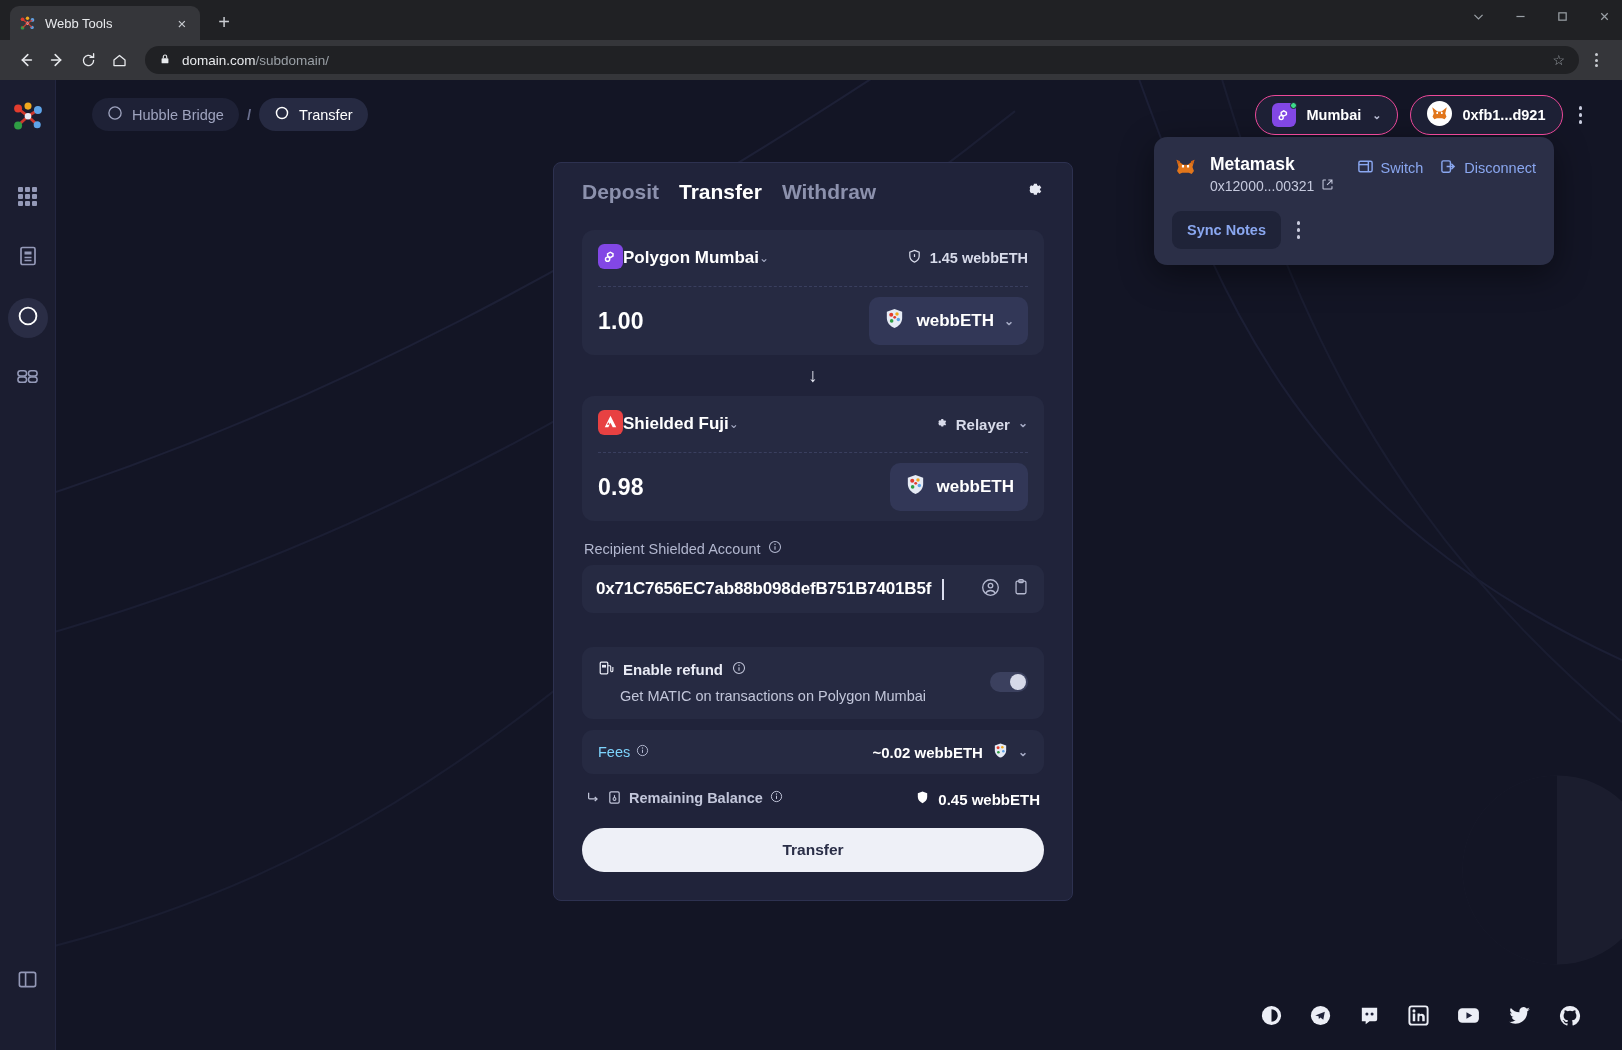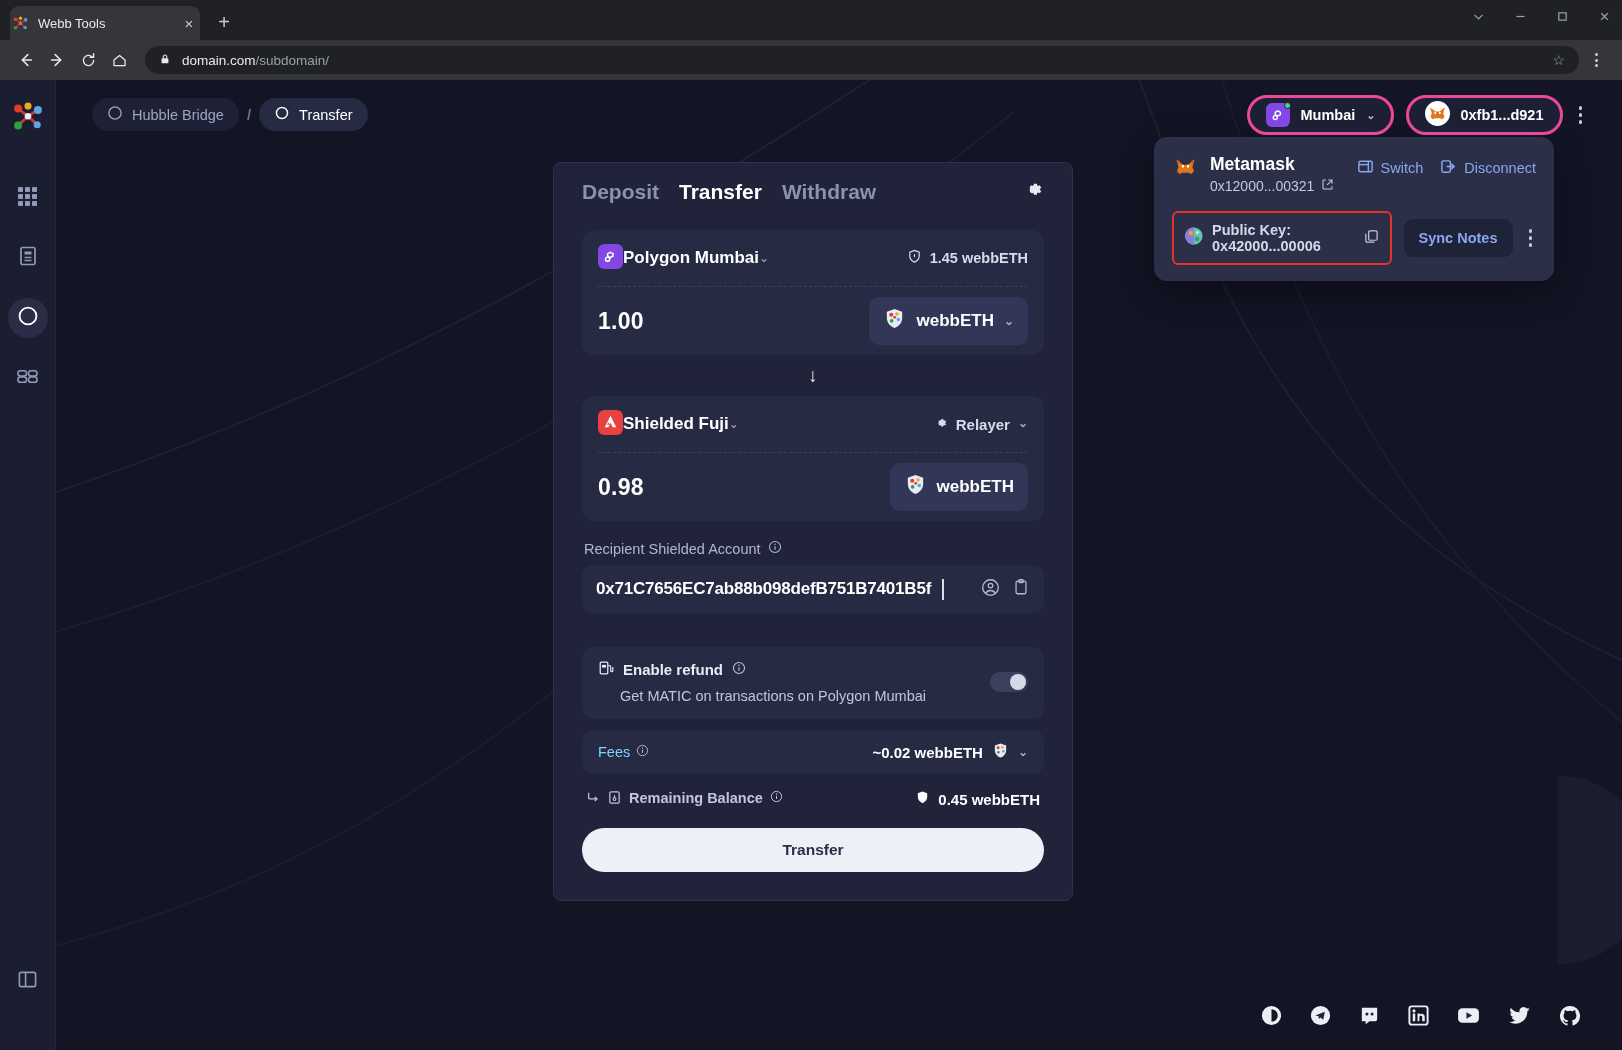--- a/index.html
+++ b/index.html
@@ -12,21 +12,21 @@
 
   
   .browser { width: 1622px; height: 1050px; display: flex; flex-direction: column; }
 
   .tabstrip {
     height: 40px; background: #202124; display: flex; align-items: flex-end;
     padding-left: 10px; position: relative; flex: none;
   }
   .tab {
     height: 34px; min-width: 190px; background: #35363a; border-radius: 9px 9px 0 0;
-    display: flex; align-items: center; gap: 9px; padding: 0 2px; color: #e8eaed;
+    display: flex; align-items: center; gap: 9px; padding: 0 9px; color: #e8eaed;
     font-size: 13px;
   }
   .tab-fav { width: 17px; height: 17px; flex: none; }
   .tab-title { flex: 1; white-space: nowrap; overflow: hidden; }
   .tab-close { width: 18px; height: 18px; display: flex; align-items: center;
     justify-content: center; color: #c9ccd1; font-size: 15px; line-height: 1; }
   .newtab {
     width: 30px; height: 30px; margin: 0 0 3px 9px; color: #c9ccd1;
     display: flex; align-items: center; justify-content: center; font-size: 20px;
   }
@@ -81,21 +81,21 @@
     display: flex; align-items: center; gap: 9px; padding: 7px 15px; border-radius: 24px;
     font-size: 14.5px; font-weight: normal; color: #9fa4bf;
   }
   .crumb.first { background: #1e2136; }
   .crumb.current { background: #262a42; color: #ffffff; }
   .crumb-sep { color: #6b7090; font-size: 15px; font-weight: bold; }
 
   
   .topright { position: absolute; right: 36px; top: 15px; display: flex; align-items: center; gap: 12px; z-index: 6;}
   .pill {
-    height: 40px; border-radius: 22px; border: 3px solid #ec4899; background: #1d2035;
+    height: 40px; border-radius: 22px; border: 1px solid #ec4899; background: #1d2035;
     display: flex; align-items: center; gap: 10px; padding: 0 16px;
     color: #ffffff; font-size: 14.5px; font-weight: bold;
   }
   .pill .chev { color: #b9bdd4; font-size: 11px; margin-left: 1px;}
   .more-dots { display: flex; flex-direction: column; gap: 3.5px; align-items: center; padding: 4px; }
   .more-dots i { width: 3.5px; height: 3.5px; border-radius: 50%; background: #c8cbdd; display: block; }
 
   
   .wallet-panel {
     position: absolute; right: 68px; top: 57px; width: 400px; background: #2b2f47;
@@ -472,38 +472,20 @@
                 <svg width="17" height="17" viewBox="0 0 18 18">
                     <rect x="2" y="3" width="9" height="12" rx="1.5" stroke="#8aa7f0" stroke-width="1.5" fill="none"></rect>
                     <path d="M7 9h8M12 6l3 3-3 3" stroke="#8aa7f0" stroke-width="1.5" fill="none"></path>
                   </svg>
               </span>
               <span>Disconnect</span>
             </div>
           </div>
         </div>
         <div class="wp-row2">
-          <div class="pubkey">
-            <span>
-              <svg width="18" height="18" viewBox="0 0 18 18">
-                  <circle cx="9" cy="9" r="8.6" fill="#5ec9b0"></circle>
-                  <path d="M0 9a9 9 0 0 1 9-9v18a9 9 0 0 1-9-9z" fill="#8a7fd8"></path>
-                  <circle cx="6" cy="6" r="2.2" fill="#f0a81e"></circle>
-                  <circle cx="12" cy="12" r="2.4" fill="#3f9e6e"></circle>
-                  <circle cx="12.5" cy="5.5" r="1.6" fill="#d8e2ef"></circle>
-                </svg>
-            </span>
-            <span>Public Key: 0x42000...00006</span>
-            <span>
-              <svg width="15" height="15" viewBox="0 0 16 16">
-                  <rect x="5" y="2" width="9" height="10" rx="1.3" stroke="#c5c9dd" stroke-width="1.3" fill="none"></rect>
-                  <path d="M11 14H3.3A1.3 1.3 0 0 1 2 12.7V5" stroke="#c5c9dd" stroke-width="1.3" fill="none"></path>
-                </svg>
-            </span>
-          </div>
           <div class="sync-btn">Sync Notes</div>
           <span class="more-dots">
               <i></i>
               <i></i>
               <i></i>
             </span>
         </div>
       </div>
 
       <div class="card">

